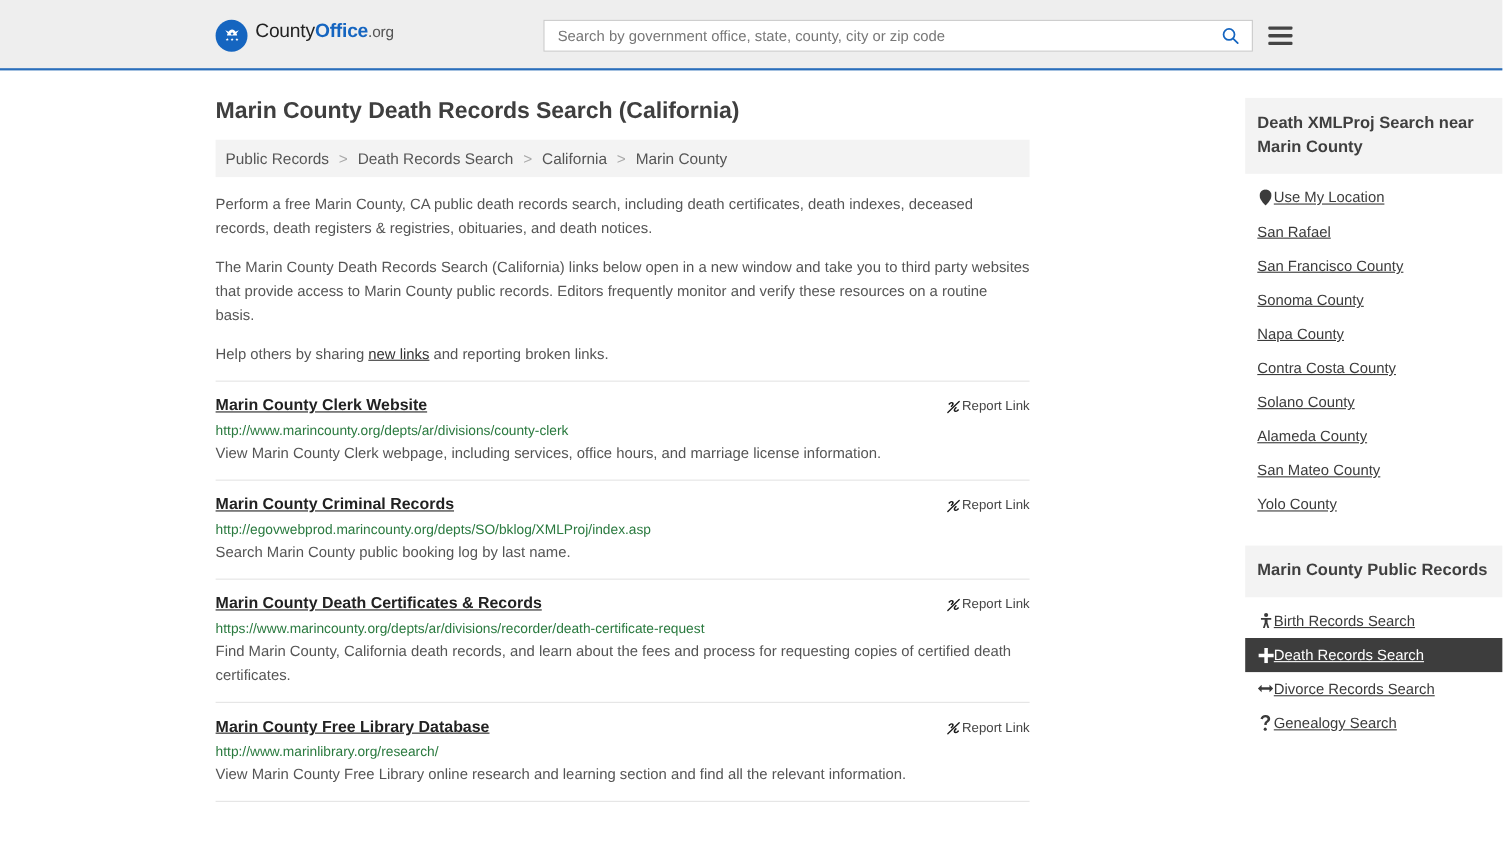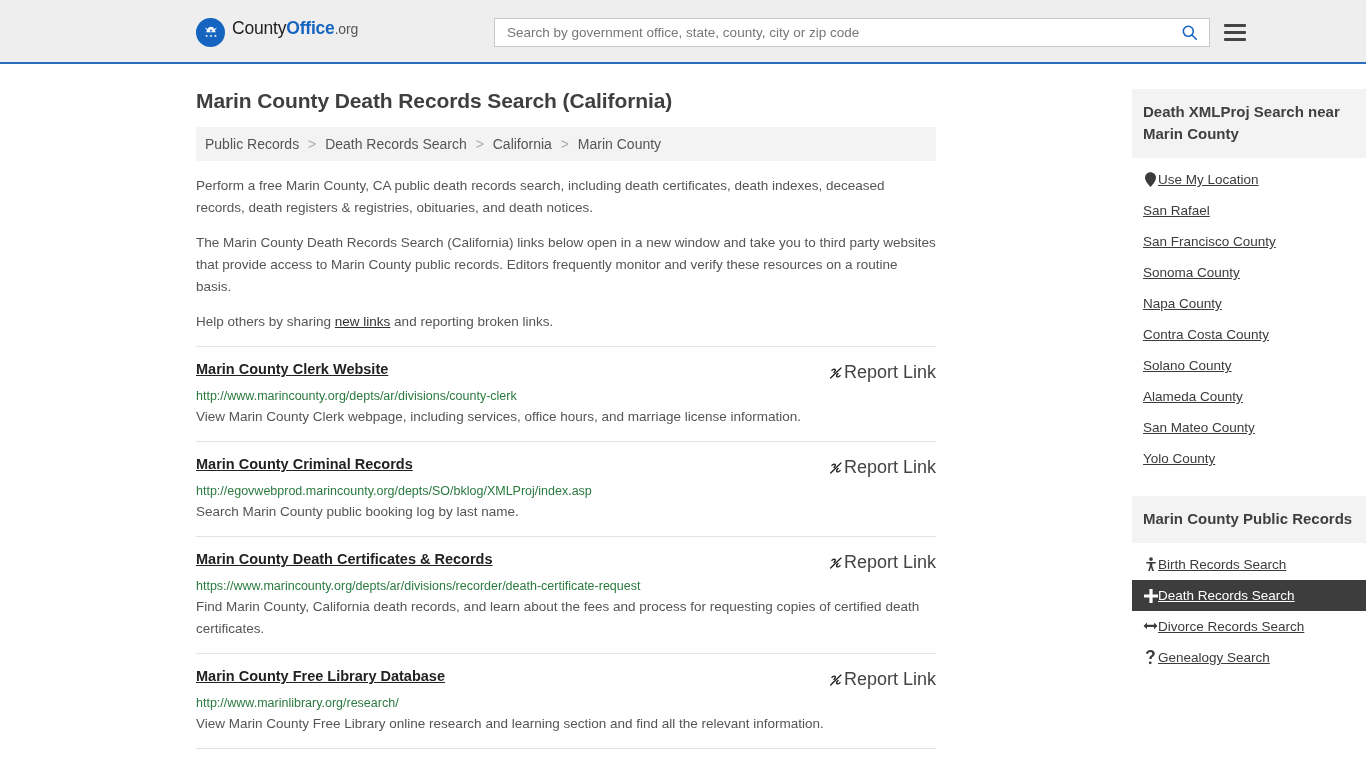--- a/index.html
+++ b/index.html
@@ -48,21 +48,21 @@
   .logo-text .c3 { color: #555555; font-size: 14px; }
 
   .search-area {
     position: absolute;
     left: 494px;
     top: 18px;
     display: flex;
     align-items: center;
   }
   .search-box {
-    width: 716px;
+    width: 645px;
     height: 29px;
     background: #ffffff;
     border: 1px solid #c9c9c9;
     display: flex;
     align-items: center;
     padding: 0 8px 0 10px;
   }
   .search-box input {
     flex: 1;
     border: none;
@@ -139,23 +139,23 @@
   }
   .result-title {
     font-size: 14.5px;
     font-weight: bold;
     color: #222222;
     text-decoration: underline;
     cursor: pointer;
   }
   .report-link {
     display: flex;
-    align-items: center;
+    align-items: flex-start;
     gap: 0;
-    font-size: 18px;
+    font-size: 12px;
     color: #444444;
     cursor: pointer;
     white-space: nowrap;
     padding-top: 1px;
   }
   .result-url {
     font-size: 12.5px;
     color: #2a7a3f;
     margin-top: 6px;
     word-break: break-all;

